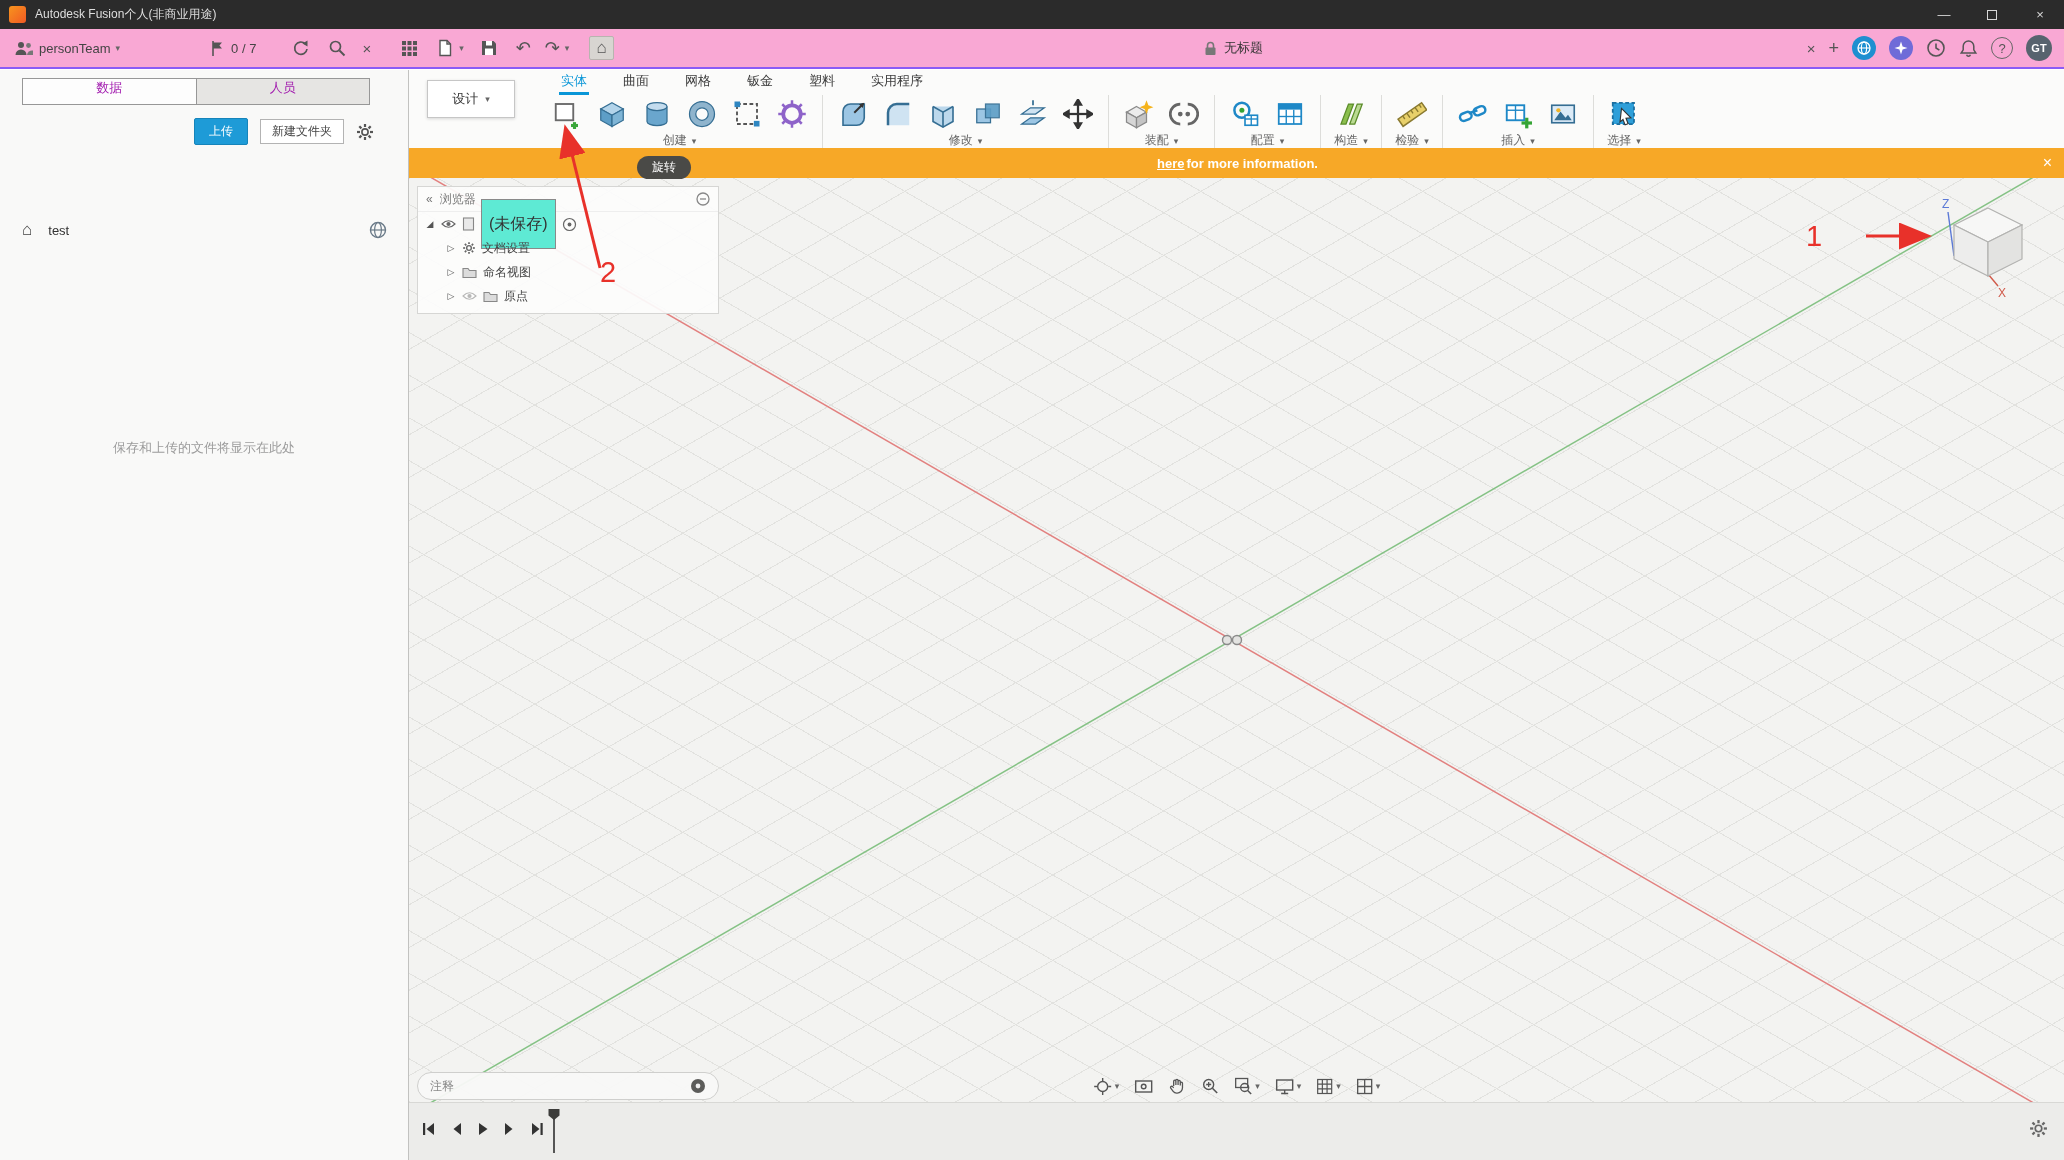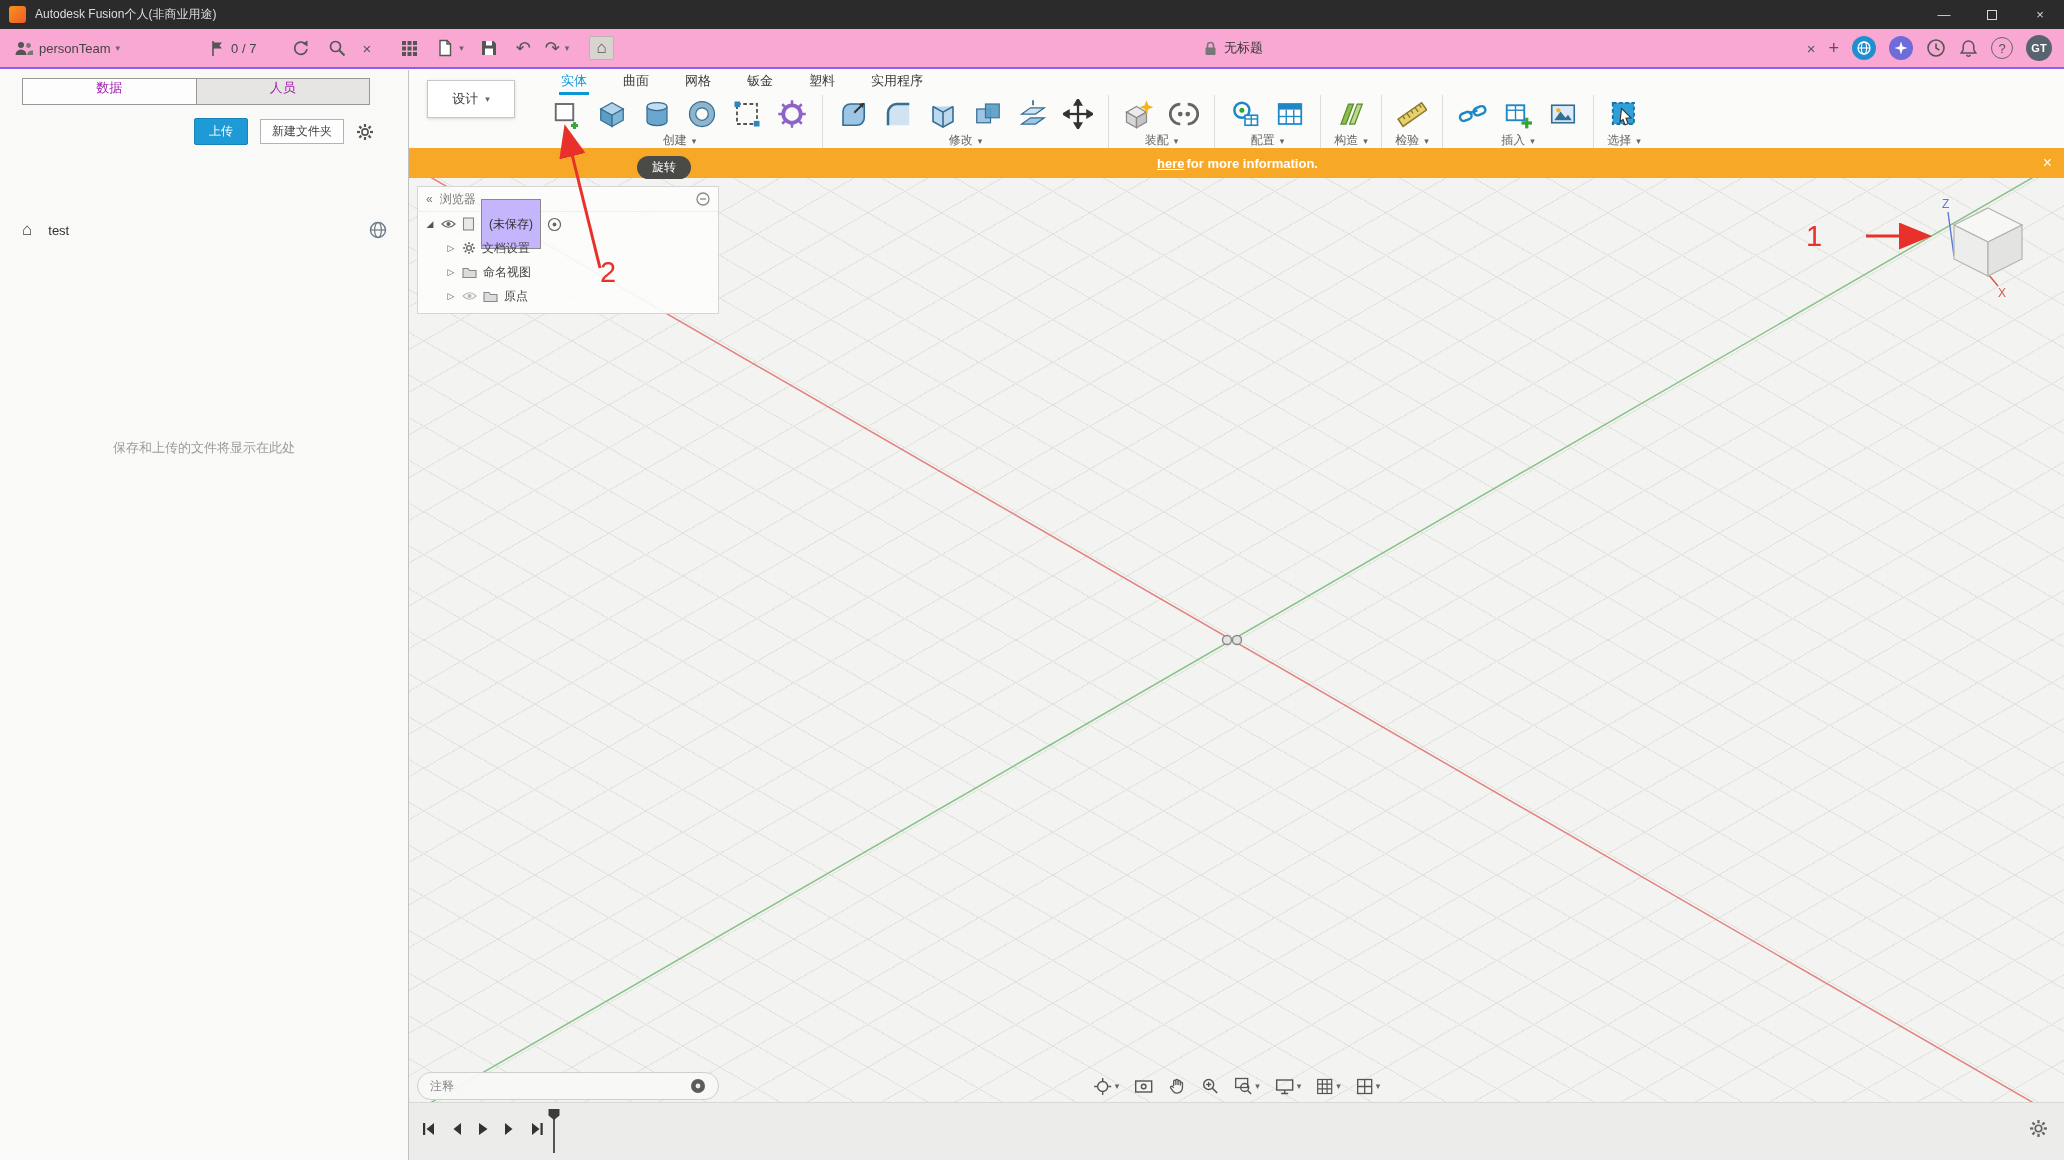--- a/index.html
+++ b/index.html
@@ -71,21 +71,21 @@
       repeating-linear-gradient(150deg, #e2e2df 0px, #e2e2df 1px, transparent 1px, transparent 37px);
   }
   #axes { position:absolute; left:0; top:0; }
 
   
   #browserpanel { position:absolute; left:8px; top:8px; width:302px; height:128px; background:rgba(252,252,252,0.93); border:1px solid #d6d6d4; font-size:12px; color:#444; }
   .bp-header { height:25px; display:flex; align-items:center; padding:0 8px; color:#777; gap:7px; border-bottom:1px solid #eee; }
   .bp-collapse { margin-left:auto; }
   .bp-row { display:flex; align-items:center; height:24px; padding-left:7px; gap:6px; }
   .bp-row.child { padding-left:28px; }
-  .root-label { border:1px solid #8a8a8a; background:#c4b5fd; padding:16px 7px; line-height:16px; font-size:12px; color:#333; }
+  .root-label { border:1px solid #8a8a8a; background:#5eead4; padding:16px 7px; line-height:16px; font-size:16px; color:#333; }
   .tri { font-size:9px; color:#555; width:10px; text-align:center; }
   .tri-exp { font-size:9px; color:#555; width:10px; text-align:center; }
 
   
   #commentbar { position:absolute; left:8px; top:894px; width:302px; height:28px; background:rgba(248,248,247,0.95); border:1px solid #cfcfcd; border-radius:14px; display:flex; align-items:center; padding:0 12px; font-size:12px; color:#8a8a8a; }
   .cb-icon { margin-left:auto; }
 
   
   #navbar { position:absolute; left:50%; top:894px; transform:translateX(-50%); height:28px; display:flex; align-items:center; gap:15px; color:#555; }
   .nav-item { display:flex; align-items:center; gap:3px; }

